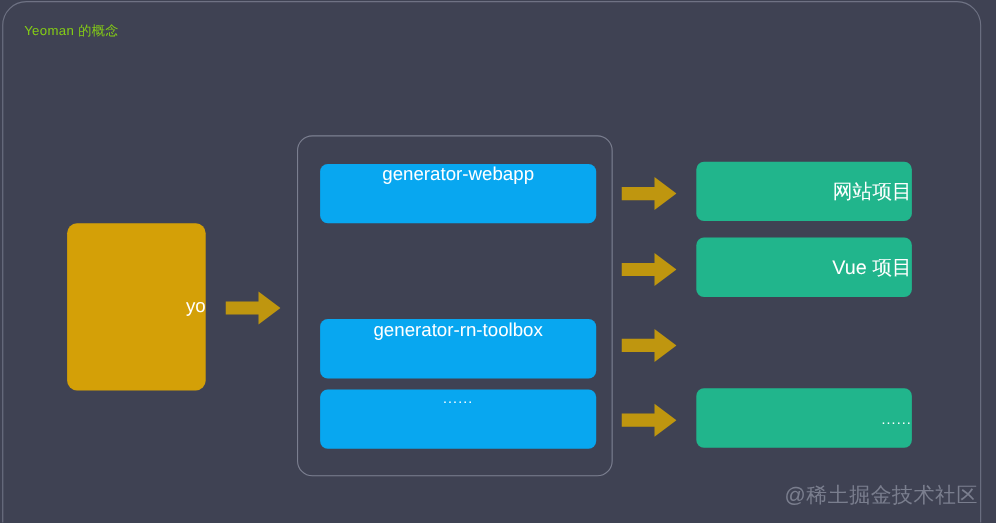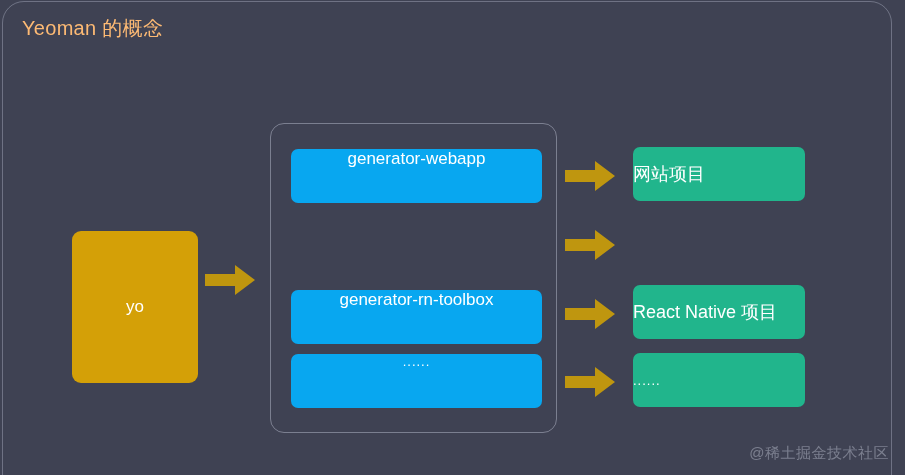--- a/index.html
+++ b/index.html
@@ -35,42 +35,41 @@
     border: 1px solid rgba(190, 194, 212, 0.38);
     border-radius: 22px;
     box-sizing: border-box;
     pointer-events: none;
   }
 
   .slide-title {
     position: absolute;
     left: 22px;
     top: 13px;
-    font-size: 20px;
+    font-size: 12px;
     line-height: 30px;
-    color: #fdba74;
+    color: #84cc16;
     letter-spacing: 0.3px;
     white-space: nowrap;
   }
 
   
   .yo-box {
     position: absolute;
-    left: 72px;
+    left: 61px;
     top: 203px;
     width: 126px;
     height: 152px;
     background: #d4a007;
     border-radius: 9px;
     display: flex;
     align-items: center;
-    justify-content: center;
+    justify-content: flex-end;
     color: #ffffff;
     font-size: 17px;
-    margin-top: 28px;
   }
 
   
   .arrow {
     position: absolute;
     width: 50px;
     height: 34px;
   }
   .arrow svg { display: block; width: 100%; height: 100%; }
 
@@ -107,47 +106,47 @@
   }
   .gen-0 { top: 149px; }
   .gen-1 { top: 218px; }
   .gen-2 { top: 290px; }
   .gen-3 { top: 354px; }
 
   
   .proj-box {
     position: absolute;
     left: 633px;
-    width: 172px;
+    width: 196px;
     height: 54px;
     background: #21b58c;
     border-radius: 7px;
     display: flex;
     align-items: center;
-    justify-content: flex-start;
+    justify-content: flex-end;
     color: #ffffff;
     font-size: 18px;
     white-space: nowrap;
   }
   .proj-0 { top: 147px; }
   .proj-1 { top: 216px; }
   .proj-2 { top: 285px; }
   .proj-3 { top: 353px; }
 
   .dots {
     font-size: 13px;
     letter-spacing: 1px;
   }
 
   
   .watermark {
     position: absolute;
     right: 16px;
     bottom: 12px;
-    font-size: 15px;
+    font-size: 19px;
     color: rgba(205, 209, 224, 0.42);
     letter-spacing: 0.5px;
     white-space: nowrap;
   }
 </style>
 </head>
 <body>
 
 <div class="slide">
 
@@ -194,22 +193,22 @@
   </div>
   <div class="arrow arrow-r3">
     <svg viewBox="0 0 50 34" xmlns="http://www.w3.org/2000/svg" aria-hidden="true">
       <polygon points="0,11 30,11 30,2 50,17 30,32 30,23 0,23" fill="#bf960f"></polygon>
     </svg>
   </div>
 
   <div class="proj-box proj-0">
     <span>网站项目</span>
   </div>
-  <div class="proj-box proj-2">
-    <span>React Native 项目</span>
+  <div class="proj-box proj-1">
+    <span>Vue 项目</span>
   </div>
   <div class="proj-box proj-3">
     <span class="dots">......</span>
   </div>
 
   <div class="watermark">@稀土掘金技术社区</div>
 
 </div>
 
 </body></html>

